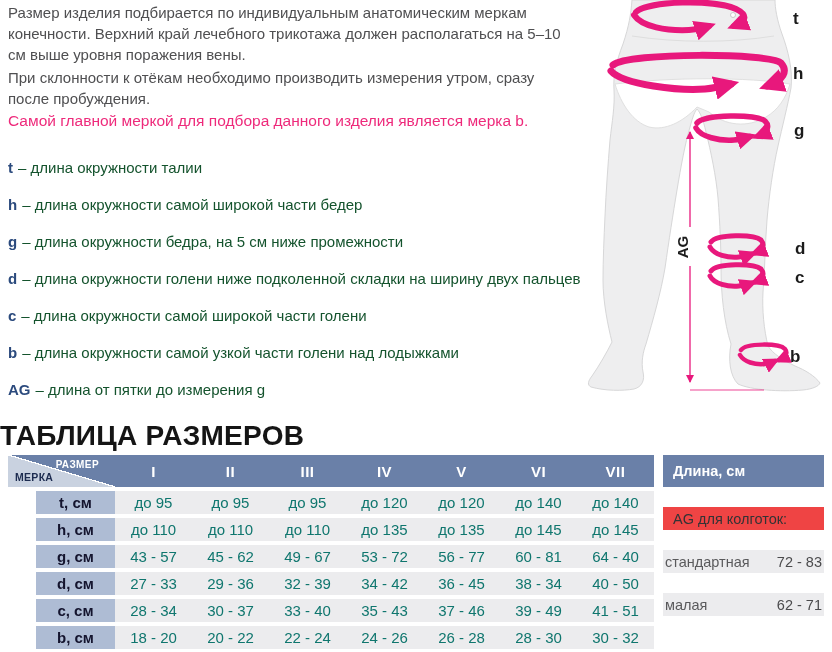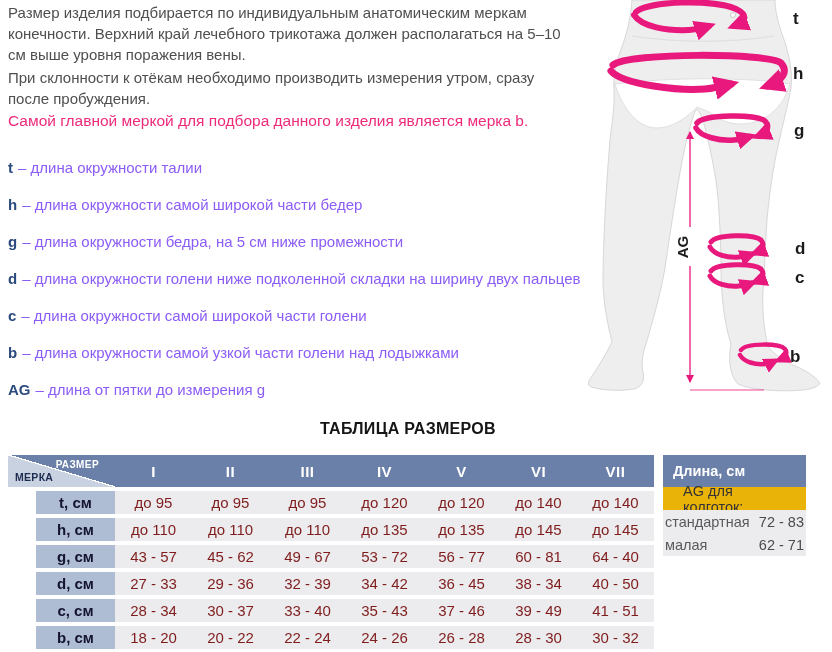--- a/index.html
+++ b/index.html
@@ -6,47 +6,47 @@
   .page{position:relative;width:832px;height:652px;overflow:hidden;background:#fff;
         font-family:"Liberation Sans",sans-serif;}
   
   .intro{position:absolute;left:8px;top:2px;width:582px;}
   .line{font-size:15px;line-height:21px;color:#4f4f51;white-space:nowrap;}
   .p2{margin-top:2px;}
   .highlight{margin-top:2px;font-size:15.5px;line-height:20px;color:#ee2a7b;white-space:nowrap;}
   .mlist{margin-top:26px;}
   .m-item{height:21px;margin-bottom:16px;font-size:15px;line-height:21px;white-space:nowrap;}
   .m-key{font-weight:bold;color:#2b4a7d;margin-right:5px;}
-  .m-desc{color:#8b5cf6;}
+  .m-desc{color:#14532d;}
   
   .figure{position:absolute;left:585px;top:0;}
   
-  .table-title{position:absolute;left:0;top:420px;width:816px;text-align:center;
-               font-size:16px;font-weight:bold;color:#151515;letter-spacing:.3px;}
+  .table-title{position:absolute;left:0;top:420px;width:816px;text-align:left;
+               font-size:28px;font-weight:bold;color:#151515;letter-spacing:.3px;}
   
   .sizes-table{position:absolute;left:8px;top:455px;display:grid;
                grid-template-columns:107px repeat(7,77px);
                grid-template-rows:32px repeat(6,23px);row-gap:4px;}
   .corner{position:relative;background:linear-gradient(to top right,
           #c9d2e0 49.2%,#ffffff 49.2% 51.2%,#6a80a8 51.2%);}
   .corner .c-top{position:absolute;top:4px;right:16px;color:#fff;font-size:10px;font-weight:bold;letter-spacing:.4px;}
   .corner .c-bot{position:absolute;bottom:4px;left:7px;color:#1d2c50;font-size:10.5px;font-weight:bold;letter-spacing:.3px;}
   .th{background:#6a80a8;color:#fff;font-weight:bold;font-size:15px;
       display:flex;align-items:center;justify-content:center;letter-spacing:.5px;}
   .rowlab{background:#aebcd4;color:#14142e;font-weight:bold;font-size:15px;
       display:flex;align-items:center;justify-content:center;margin-left:28px;}
-  .cell{background:#ececee;color:#7f1d1d;font-size:15px;
+  .cell{background:#ececee;color:#0f766e;font-size:15px;
       display:flex;align-items:center;justify-content:center;}
   
-  .len-panel{position:absolute;left:663px;top:455px;width:143px;display:grid;
-             grid-template-rows:32px 23px 23px 23px;row-gap:0;}
+  .len-panel{position:absolute;left:663px;top:455px;width:161px;display:grid;
+             grid-template-rows:32px 23px 23px 23px;row-gap:20px;}
   .len-head{background:#6a80a8;color:#fff;font-weight:bold;font-size:14.5px;
             display:flex;align-items:center;padding-left:10px;}
-  .len-sub{background:#eab308;color:#333335;font-size:14.5px;
-           display:flex;align-items:center;padding:0 20px;}
+  .len-sub{background:#ef4444;color:#333335;font-size:14.5px;
+           display:flex;align-items:center;padding:0 10px;}
   .len-row{background:#ececee;font-size:14.5px;
            display:flex;align-items:center;justify-content:space-between;padding:0 2px;}
   .len-row .l{color:#5a5a5c;}
   .len-row .v{color:#4b4b4d;}
 </style>
 </head>
 <body>
 
 <div class="page">
 

